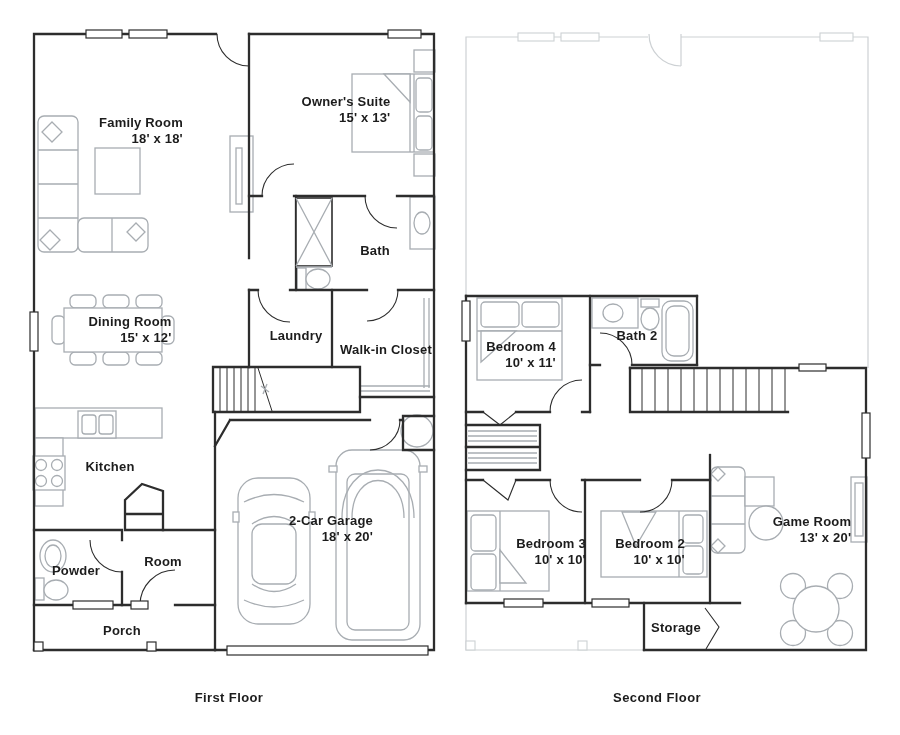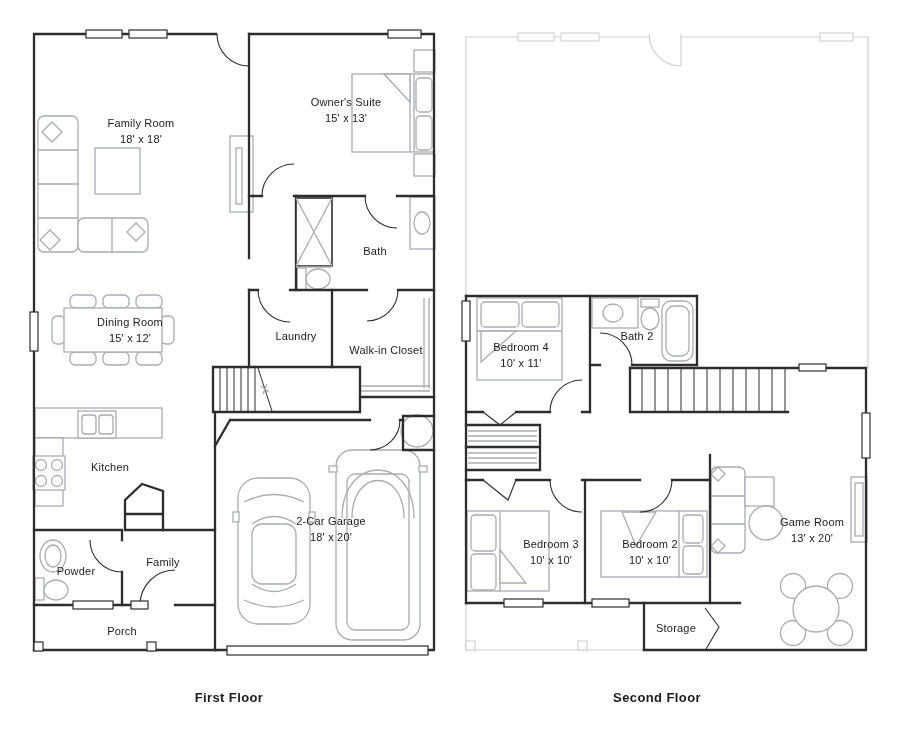--- a/index.html
+++ b/index.html
@@ -10,22 +10,22 @@
   .wall{fill:none;stroke:var(--wall-color,#2d2d2d);stroke-width:2.3;stroke-linecap:square;}
   .door{fill:none;stroke:var(--wall-color,#2d2d2d);stroke-width:1.1;}
   .stair{fill:none;stroke:var(--wall-color,#2d2d2d);stroke-width:1;}
   .furn{fill:#fff;stroke:var(--furniture-color,#a8adb2);stroke-width:1.3;}
   .furnline{fill:none;stroke:var(--furniture-color,#a8adb2);stroke-width:1.3;}
   .ghost{fill:none;stroke:var(--ghost-color,#cdd1d4);stroke-width:1.2;}
   .ghostwin{fill:#fff;stroke:var(--ghost-color,#cdd1d4);stroke-width:1.1;}
   .win{fill:#fff;stroke:var(--wall-color,#2d2d2d);stroke-width:1.2;}
   .shower{fill:#fff;stroke:var(--wall-color,#2d2d2d);stroke-width:1.6;}
   
-  .room-label{position:absolute;transform:translateX(-50%);text-align:center;
-              color:var(--label-color,#1c1c1c);font-size:11px;line-height:16px;font-weight:normal;
+  .room-label{position:absolute;transform:translateX(-50%);text-align:right;
+              color:var(--label-color,#1c1c1c);font-size:13px;line-height:16px;font-weight:bold;
               white-space:nowrap;letter-spacing:.2px;}
   .rl-dims:empty{display:none;}
   .floor-title{position:absolute;transform:translateX(-50%);text-align:center;
                color:var(--label-color,#1c1c1c);font-size:13px;font-weight:bold;letter-spacing:.4px;
                white-space:nowrap;}
 </style>
 </head>
 <body>
 
 <div class="canvas">
@@ -311,21 +311,21 @@
   </div>
   <div class="room-label" style="left:110px;top:459px">
     <div class="rl-name">Kitchen</div>
 
   </div>
   <div class="room-label" style="left:76px;top:563px">
     <div class="rl-name">Powder</div>
 
   </div>
   <div class="room-label" style="left:163px;top:554px">
-    <div class="rl-name">Family</div>
+    <div class="rl-name">Room</div>
 
   </div>
   <div class="room-label" style="left:122px;top:623px">
     <div class="rl-name">Porch</div>
 
   </div>
   <div class="room-label" style="left:331px;top:513px">
     <div class="rl-name">2-Car Garage</div>
     <div class="rl-dims">18' x 20'</div>
   </div>

